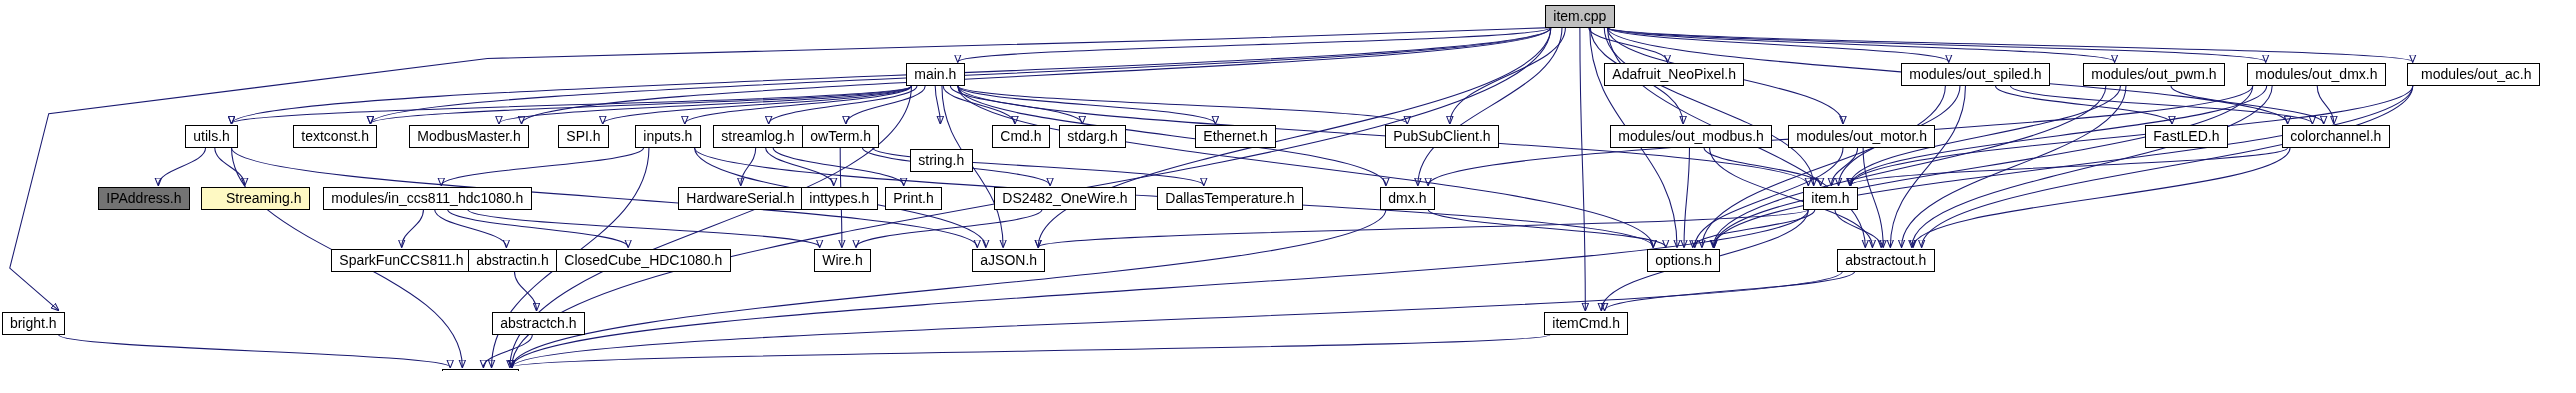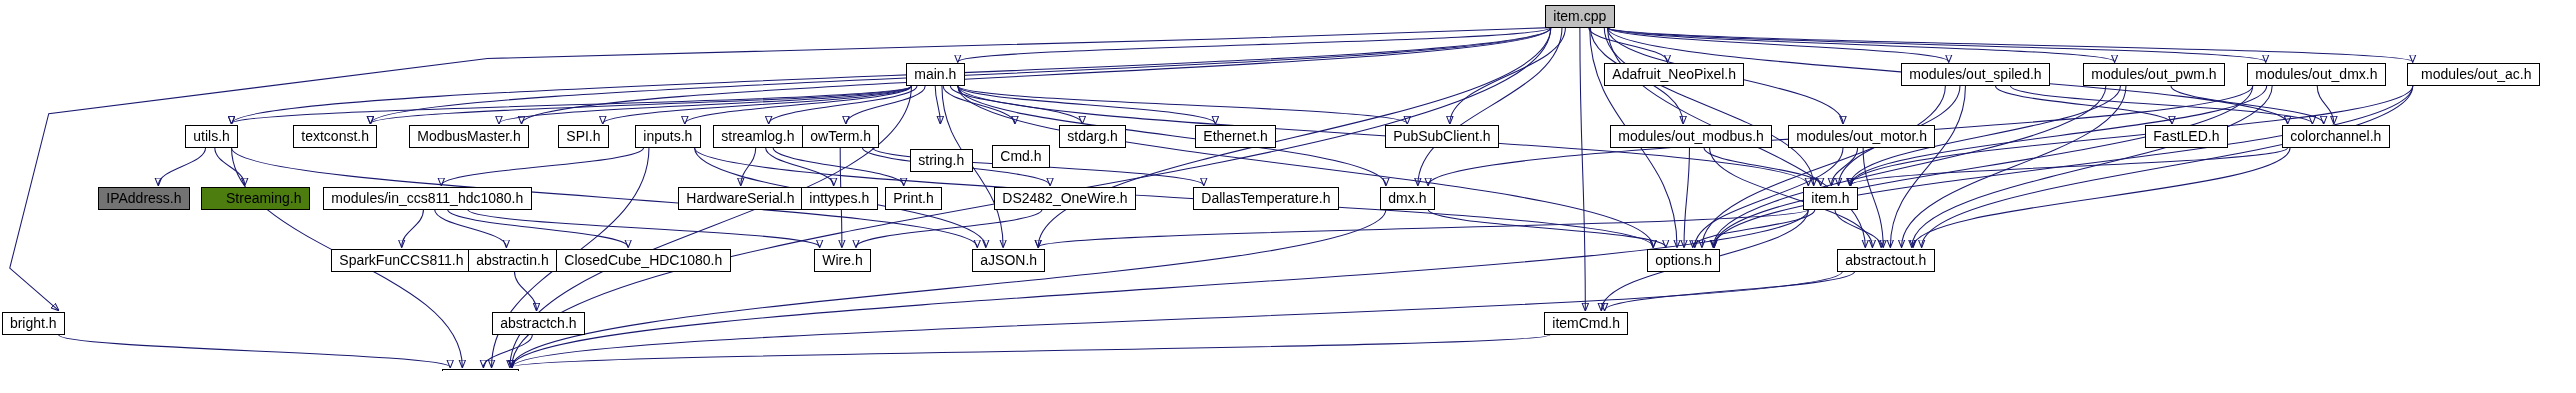--- a/index.html
+++ b/index.html
@@ -159,36 +159,36 @@
       <div class="node" style="top: 63px; left: 2247px; border-color: rgb(0, 0, 0); background: rgb(255, 255, 255); color: rgb(0, 0, 0);">modules/out_dmx.h</div>
       <div class="node" style="top: 63px; left: 2407px; border-color: rgb(0, 0, 0); background: rgb(255, 255, 255); color: rgb(0, 0, 0); padding-left: 13px;">modules/out_ac.h</div>
       <div class="node" style="top: 125px; left: 185px; border-color: rgb(0, 0, 0); background: rgb(255, 255, 255); color: rgb(0, 0, 0);">utils.h</div>
       <div class="node" style="top: 125px; left: 293px; border-color: rgb(0, 0, 0); background: rgb(255, 255, 255); color: rgb(0, 0, 0);">textconst.h</div>
       <div class="node" style="top: 125px; left: 409px; border-color: rgb(0, 0, 0); background: rgb(255, 255, 255); color: rgb(0, 0, 0);">ModbusMaster.h</div>
       <div class="node" style="top: 125px; left: 558px; border-color: rgb(0, 0, 0); background: rgb(255, 255, 255); color: rgb(0, 0, 0);">SPI.h</div>
       <div class="node" style="top: 125px; left: 635px; border-color: rgb(0, 0, 0); background: rgb(255, 255, 255); color: rgb(0, 0, 0);">inputs.h</div>
       <div class="node" style="top: 125px; left: 713px; border-color: rgb(0, 0, 0); background: rgb(255, 255, 255); color: rgb(0, 0, 0);">streamlog.h</div>
       <div class="node" style="top: 125px; left: 802px; border-color: rgb(0, 0, 0); background: rgb(255, 255, 255); color: rgb(0, 0, 0);">owTerm.h</div>
       <div class="node" style="top: 125px; left: 910px; border-color: rgb(0, 0, 0); background: rgb(255, 255, 255); color: rgb(0, 0, 0); margin-top: 24px;">string.h</div>
-      <div class="node" style="top: 125px; left: 992px; border-color: rgb(0, 0, 0); background: rgb(255, 255, 255); color: rgb(0, 0, 0); margin-top: 20px;">Cmd.h</div>
+      <div class="node" style="top: 125px; left: 992px; border-color: rgb(0, 0, 0); background: rgb(255, 255, 255); color: rgb(0, 0, 0);">Cmd.h</div>
       <div class="node" style="top: 125px; left: 1059px; border-color: rgb(0, 0, 0); background: rgb(255, 255, 255); color: rgb(0, 0, 0);">stdarg.h</div>
       <div class="node" style="top: 125px; left: 1195px; border-color: rgb(0, 0, 0); background: rgb(255, 255, 255); color: rgb(0, 0, 0);">Ethernet.h</div>
       <div class="node" style="top: 125px; left: 1385px; border-color: rgb(0, 0, 0); background: rgb(255, 255, 255); color: rgb(0, 0, 0);">PubSubClient.h</div>
       <div class="node" style="top: 125px; left: 1610px; border-color: rgb(0, 0, 0); background: rgb(255, 255, 255); color: rgb(0, 0, 0);">modules/out_modbus.h</div>
       <div class="node" style="top: 125px; left: 1788px; border-color: rgb(0, 0, 0); background: rgb(255, 255, 255); color: rgb(0, 0, 0);">modules/out_motor.h</div>
       <div class="node" style="top: 125px; left: 2145px; border-color: rgb(0, 0, 0); background: rgb(255, 255, 255); color: rgb(0, 0, 0);">FastLED.h</div>
       <div class="node" style="top: 125px; left: 2282px; border-color: rgb(0, 0, 0); background: rgb(255, 255, 255); color: rgb(0, 0, 0);">colorchannel.h</div>
       <div class="node" style="top: 187px; left: 98px; border-color: rgb(0, 0, 0); background: #737373; color: rgb(0, 0, 0);">IPAddress.h</div>
-      <div class="node" style="top: 187px; left: 201px; border-color: rgb(0, 0, 0); background: #4d7c0f; color: rgb(0, 0, 0); padding-left: 24px;">Streaming.h</div>
+      <div class="node" style="top: 187px; left: 201px; border-color: rgb(0, 0, 0); background: #fef9c3; color: rgb(0, 0, 0); padding-left: 24px;">Streaming.h</div>
       <div class="node" style="top: 187px; left: 323px; border-color: rgb(0, 0, 0); background: rgb(255, 255, 255); color: rgb(0, 0, 0);">modules/in_ccs811_hdc1080.h</div>
       <div class="node" style="top: 187px; left: 678px; border-color: rgb(0, 0, 0); background: rgb(255, 255, 255); color: rgb(0, 0, 0);">HardwareSerial.h</div>
       <div class="node" style="top: 187px; left: 801px; border-color: rgb(0, 0, 0); background: rgb(255, 255, 255); color: rgb(0, 0, 0);">inttypes.h</div>
       <div class="node" style="top: 187px; left: 885px; border-color: rgb(0, 0, 0); background: rgb(255, 255, 255); color: rgb(0, 0, 0);">Print.h</div>
       <div class="node" style="top: 187px; left: 994px; border-color: rgb(0, 0, 0); background: rgb(255, 255, 255); color: rgb(0, 0, 0);">DS2482_OneWire.h</div>
-      <div class="node" style="top: 187px; left: 1157px; border-color: rgb(0, 0, 0); background: rgb(255, 255, 255); color: rgb(0, 0, 0); margin-left: 36px;">DallasTemperature.h</div>
+      <div class="node" style="top: 187px; left: 1157px; border-color: rgb(0, 0, 0); background: rgb(255, 255, 255); color: rgb(0, 0, 0);">DallasTemperature.h</div>
       <div class="node" style="top: 187px; left: 1380px; border-color: rgb(0, 0, 0); background: rgb(255, 255, 255); color: rgb(0, 0, 0);">dmx.h</div>
       <div class="node" style="top: 187px; left: 1803px; border-color: rgb(0, 0, 0); background: rgb(255, 255, 255); color: rgb(0, 0, 0);">item.h</div>
       <div class="node" style="top: 249px; left: 331px; border-color: rgb(0, 0, 0); background: rgb(255, 255, 255); color: rgb(0, 0, 0);">SparkFunCCS811.h</div>
       <div class="node" style="top: 249px; left: 468px; border-color: rgb(0, 0, 0); background: rgb(255, 255, 255); color: rgb(0, 0, 0);">abstractin.h</div>
       <div class="node" style="top: 249px; left: 556px; border-color: rgb(0, 0, 0); background: rgb(255, 255, 255); color: rgb(0, 0, 0);">ClosedCube_HDC1080.h</div>
       <div class="node" style="top: 249px; left: 814px; border-color: rgb(0, 0, 0); background: rgb(255, 255, 255); color: rgb(0, 0, 0);">Wire.h</div>
       <div class="node" style="top: 249px; left: 972px; border-color: rgb(0, 0, 0); background: rgb(255, 255, 255); color: rgb(0, 0, 0);">aJSON.h</div>
       <div class="node" style="top: 249px; left: 1647px; border-color: rgb(0, 0, 0); background: rgb(255, 255, 255); color: rgb(0, 0, 0);">options.h</div>
       <div class="node" style="top: 249px; left: 1837px; border-color: rgb(0, 0, 0); background: rgb(255, 255, 255); color: rgb(0, 0, 0);">abstractout.h</div>
       <div class="node" style="top: 312px; left: 1.6px; border-color: rgb(0, 0, 0); background: rgb(255, 255, 255); color: rgb(0, 0, 0);">bright.h</div>

